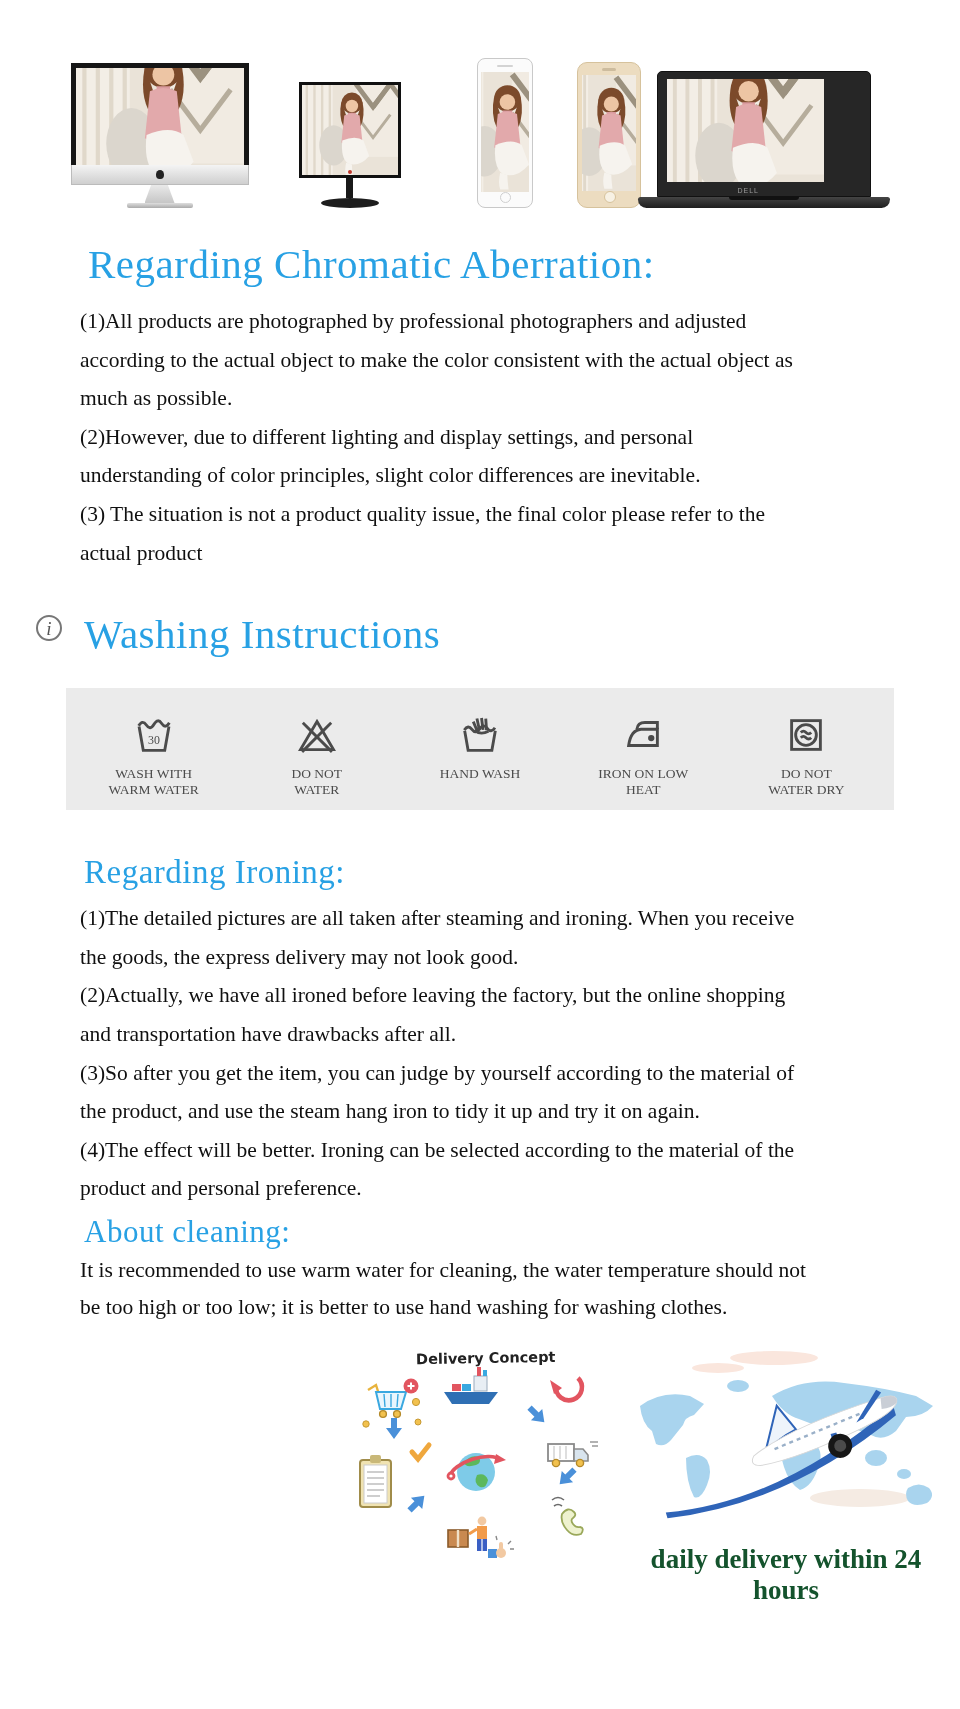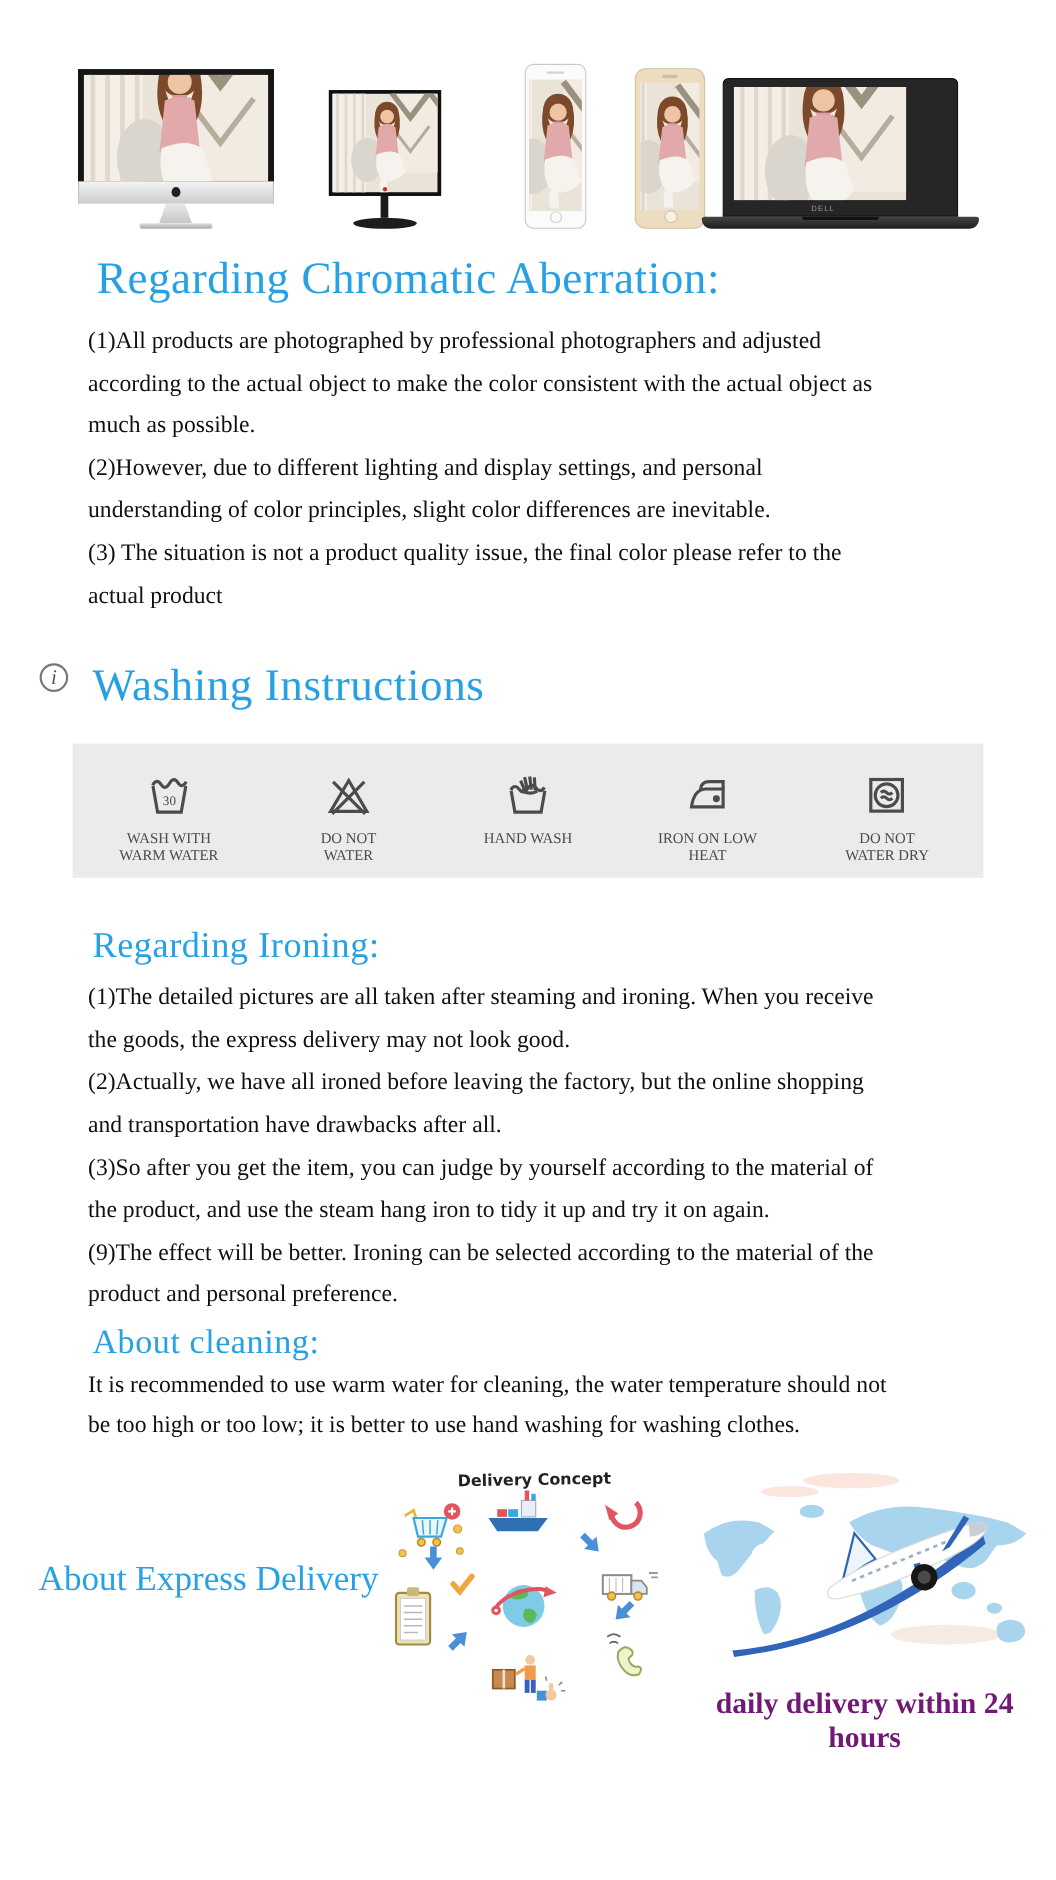--- a/index.html
+++ b/index.html
@@ -32,21 +32,21 @@
   .phone-b::after { content:""; position:absolute; bottom:4px; left:50%; width:10px; height:10px; margin-left:-5px; background:#f7f1e4; border:1px solid #d6c29c; border-radius:50%; }
 
   .laptop { position:relative; }
   .laptop-screen { width:214px; height:126px; background:#262626; border-radius:5px 5px 0 0; padding:7px 46px 14px 9px; position:relative; border:1px solid #111; }
   .laptop-brand { position:absolute; bottom:2px; left:80px; font-family:"Liberation Sans",sans-serif; font-size:7px; letter-spacing:1px; color:#9a9a9a; }
   .laptop-base { width:252px; height:11px; margin-left:-19px; background:linear-gradient(#454545,#1e1e1e); border-radius:3px 3px 10px 10px; }
   .laptop-base::before { content:""; display:block; margin:0 auto; width:70px; height:3px; background:#111; border-radius:0 0 4px 4px; }
 
   
   .h-big { color:#28a1e4; font-weight:normal; font-size:41px; letter-spacing:.5px; }
-  .chromatic-title { margin:20px 0 14px 88px; }
+  .chromatic-title { margin:32px 0 14px 88px; }
   .text-block { margin-left:80px; width:728px; font-size:21.5px; line-height:38.6px; }
   .text-block p { margin:0; }
 
   .wash-header { display:flex; align-items:center; margin:26px 0 6px 36px; }
   .info-icon { width:26px; height:26px; border:2px solid #777; border-radius:50%; color:#555; font-style:italic; font-size:19px; line-height:23px; text-align:center; flex:0 0 auto; }
   .wash-header .h-big { margin-left:22px;margin-top:12px; }
 
   .wash-bar { width:828px; margin:30px auto 0; background:#ebebeb; padding:24px 6px 12px; display:flex; }
   .wash-cell { flex:1 1 0; display:flex; flex-direction:column; align-items:center; }
   .wash-cell svg { width:46px; height:46px; stroke:#4b4b4b; fill:none; stroke-width:1.5; }
@@ -54,21 +54,21 @@
 
   .ironing-title { font-size:33px; margin:44px 0 8px 84px; }
   .cleaning-title { font-size:31px; margin:6px 15px 2px 84px; }
 
   
   .bottom { position:relative; height:330px; margin-top:24px; }
   .delivery-title { position:absolute; left:35px; top:78px; color:#28a1e4; font-size:32px; }
   .delivery-illo { position:absolute; left:352px; top:0; width:248px; }
   .dc-title { position:absolute; left:64px; top:0; font-family:"DejaVu Sans",sans-serif; font-weight:bold; font-size:14.5px; color:#222; transform:rotate(-1deg); }
   .map-block { position:absolute; left:624px; top:-6px; width:324px; }
-  .tagline { margin-top:10px; text-align:center; color:#701a75; font-weight:bold; font-size:27px; }
+  .tagline { margin-top:10px; text-align:center; color:#14532d; font-weight:bold; font-size:27px; }
 </style>
 </head>
 <body>
 
 <svg width="0" height="0" style="position:absolute" aria-hidden="true">
   <defs>
     <symbol id="photo" viewBox="0 0 100 100" preserveAspectRatio="xMidYMid slice">
       <rect width="100" height="100" fill="#eae3d8"></rect>
       <rect width="32" height="100" fill="#f3eee6"></rect>
       <g stroke="#e0d8ca" stroke-width="2.5">
@@ -195,30 +195,29 @@
       </svg>
       <div class="wash-label">DO NOT WATER DRY</div>
     </div>
   </div>
 
   <h2 class="h-big ironing-title">Regarding Ironing:</h2>
   <div class="text-block">
     <p>(1)The detailed pictures are all taken after steaming and ironing. When you receive the goods, the express delivery may not look good.</p>
     <p>(2)Actually, we have all ironed before leaving the factory, but the online shopping and transportation have drawbacks after all.</p>
     <p>(3)So after you get the item, you can judge by yourself according to the material of the product, and use the steam hang iron to tidy it up and try it on again.</p>
-    <p>(9)The effect will be better. Ironing can be selected according to the material of the product and personal preference.</p>
+    <p>(4)The effect will be better. Ironing can be selected according to the material of the product and personal preference.</p>
   </div>
 
   <h2 class="h-big cleaning-title">About cleaning:</h2>
   <div class="text-block" style="line-height:37px">
     <p>It is recommended to use warm water for cleaning, the water temperature should not be too high or too low; it is better to use hand washing for washing clothes.</p>
   </div>
 
   <div class="bottom">
-    <div class="delivery-title">About Express Delivery</div>
 
     <div class="delivery-illo">
       <span class="dc-title">Delivery Concept</span>
       <svg width="248" height="215" viewBox="0 0 248 215">
         <defs>
             <path id="arr" d="M-3 -12 h6 v10 h5 l-8 11 -8 -11 h5 z" fill="#4a90d9"></path>
           </defs>
 
         <g transform="translate(16,34)">
           <path d="M0 6 L8 1 L14 20" stroke="#e8b33c" stroke-width="2.4" fill="none"></path>

